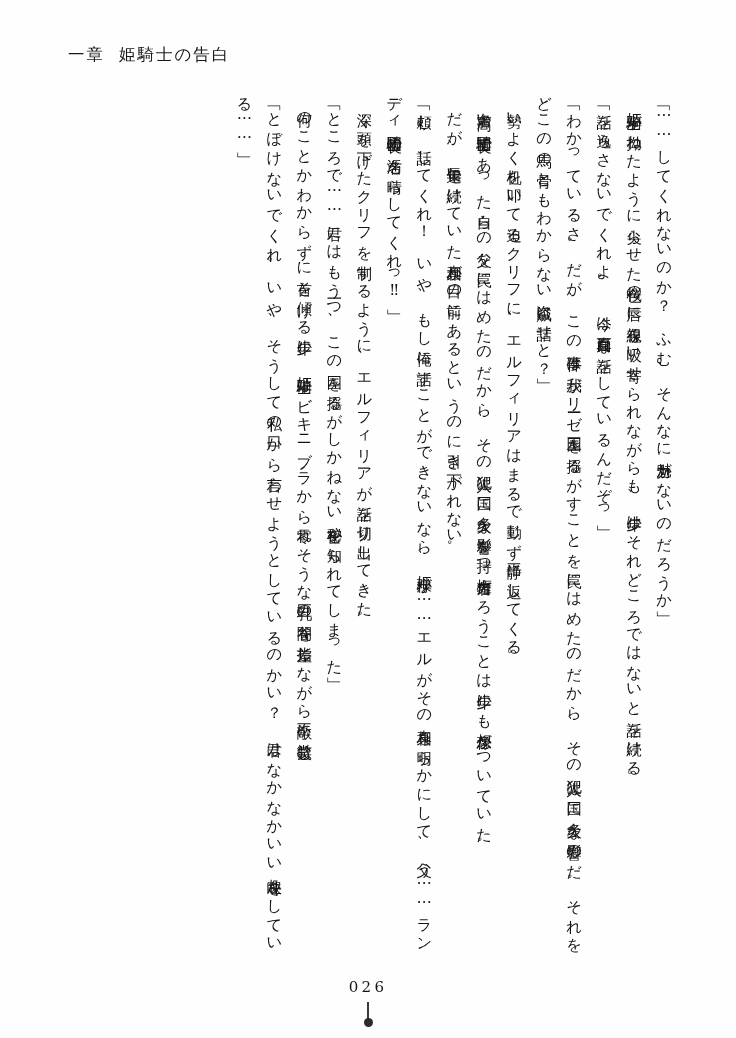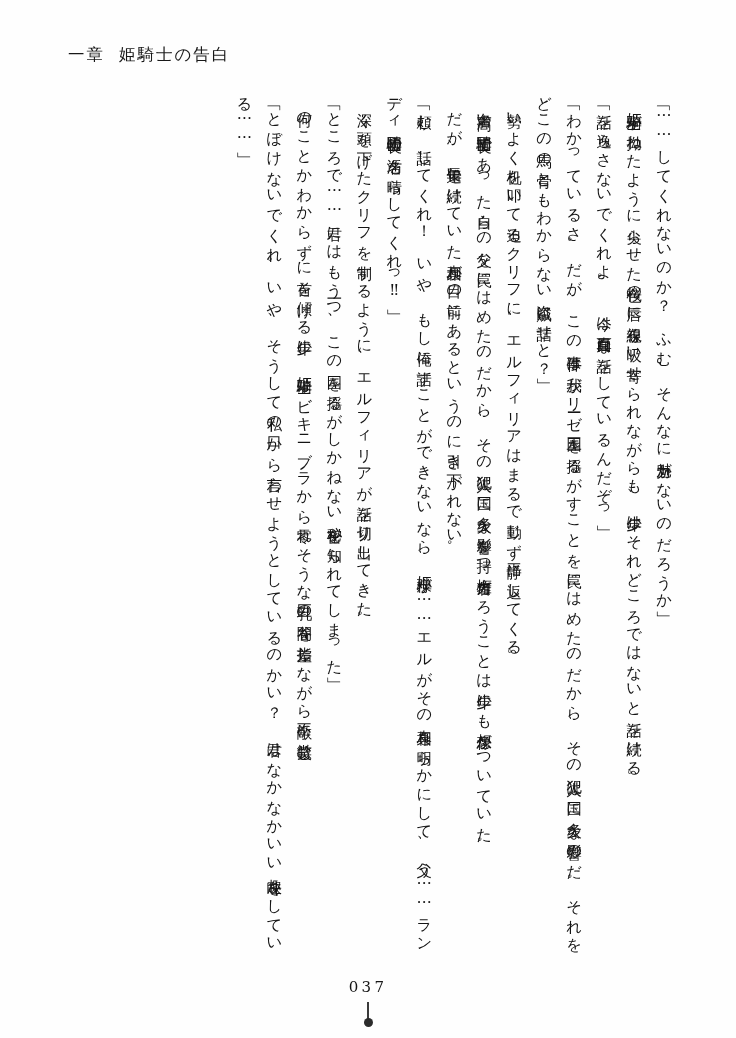--- a/index.html
+++ b/index.html
@@ -106,16 +106,16 @@
     <p>勢いよく机を叩いて迫るクリフに、エルフィリアはまるで動じず平静に返してくる。</p>
     <p>名声高い騎士団長であった自らの父を罠にはめたのだから、その犯人は国に多大な影響を持つ権力者だろうことは少年にも想像がついていた。</p>
     <p>だが、長年追い続けていた真相が目の前にあるというのに引き下がれない。</p>
     <p>「頼む、話してくれ！　いや、もし俺に話すことができないなら、姫様が……エルがその真相を明らかにして、父う……ランディ騎士団長の汚名を晴らしてくれっ‼」</p>
     <p>深く頭を下げたクリフを制するように、エルフィリアが話を切り出してきた。</p>
     <p>「ところで……君にはもう一つ、この国を揺るがしかねない秘密を知られてしまった」</p>
     <p>何のことかわからずに首を傾げる少年に、姫騎士はビキニブラから零れそうな巨乳の谷間を指差しながら不敵に微笑む。</p>
     <p>「とぼけないでくれ。いや、そうして私の口から言わせようとしているのかい？　君はなかなかいい趣味をしている……」</p>
   </div>
 
-  <div class="page-number">037</div>
+  <div class="page-number">026</div>
   <div class="foot-mark"></div>
 
 </div>
 
 </body></html>

